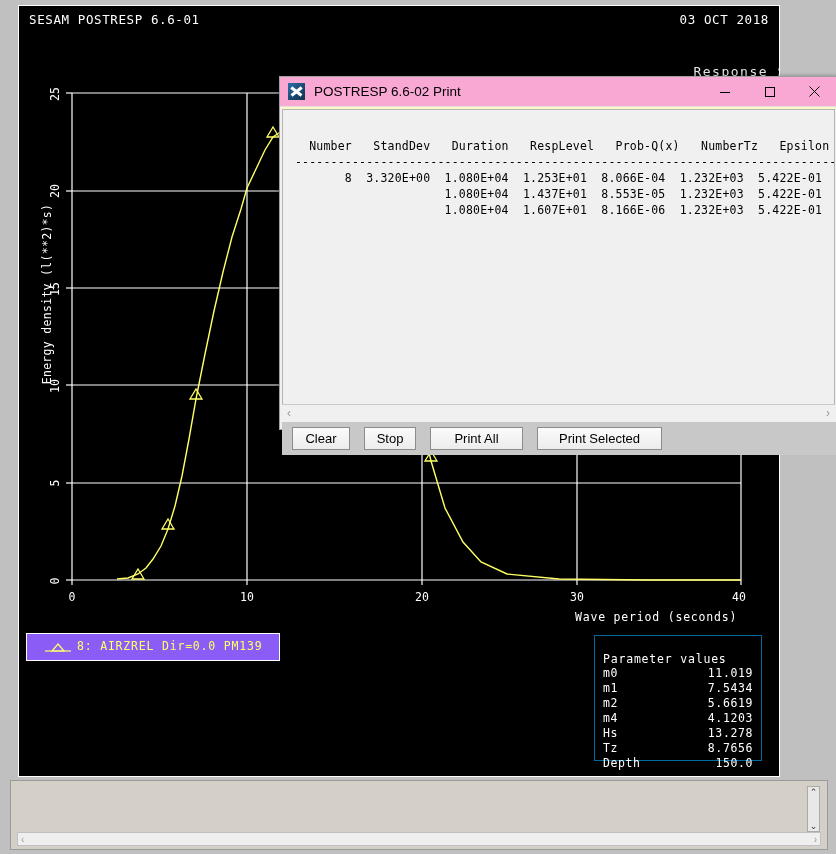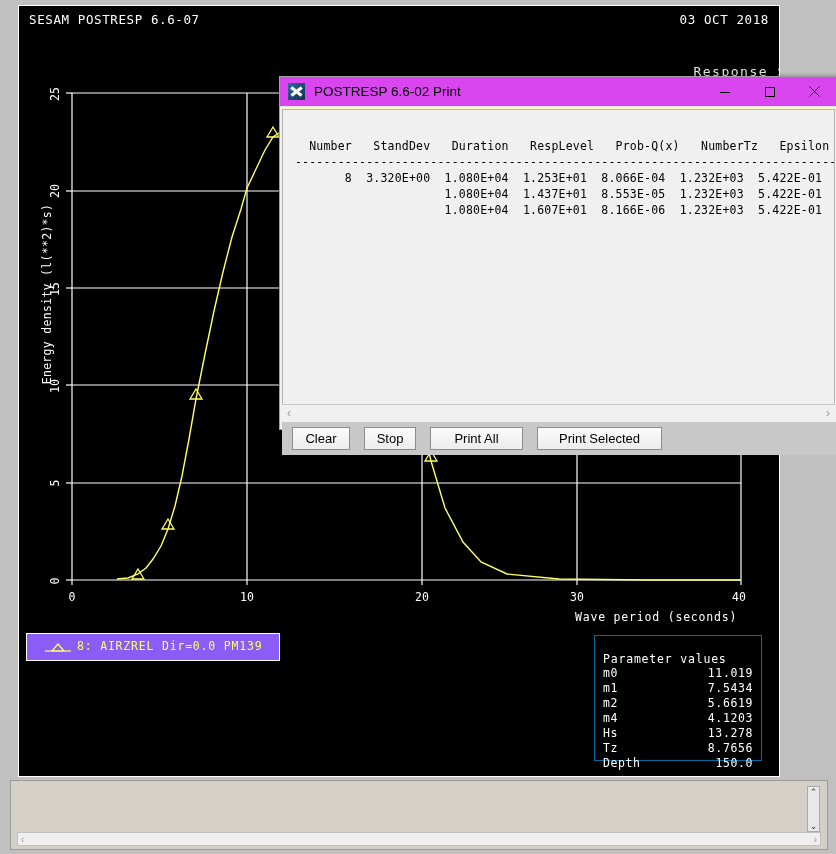--- a/index.html
+++ b/index.html
@@ -176,21 +176,21 @@
     top: 76px;
     width: 557px;
     height: 352px;
     background: #f0f0f0;
     border: 1px solid #a0a0a0;
     box-shadow: 0 0 4px rgba(0,0,0,0.35);
   }
   .dlg-titlebar {
     position: relative;
     height: 29px;
-    background: #d946ef;
+    background: #f9a8d4;
     border-bottom: 1px solid #e0e0e0;
     display: flex;
     align-items: center;
   }
   .dlg-icon {
     width: 17px; height: 17px;
     margin-left: 8px;
     background: linear-gradient(135deg, #2d6fa8 0%, #1b4a72 55%, #123249 100%);
     position: relative;
     flex: 0 0 auto;
@@ -389,21 +389,21 @@
 </head>
 <body>
 
 <div id="root">
 
   <div class="left-sliver"></div>
 
   <div class="sesam-window">
 
     <div class="sesam-titlebar">
-      <div class="sesam-title-left">SESAM POSTRESP 6.6-07</div>
+      <div class="sesam-title-left">SESAM POSTRESP 6.6-01</div>
       <div class="sesam-title-right">03 OCT 2018</div>
     </div>
 
     <div class="plot-area">
 
       <div class="plot-title">Response Spectrum</div>
 
       <div class="ylabel">Energy density (l(**2)*s)</div>
 
       <div class="ytick" style="left:23px; top:542px;">0</div>

